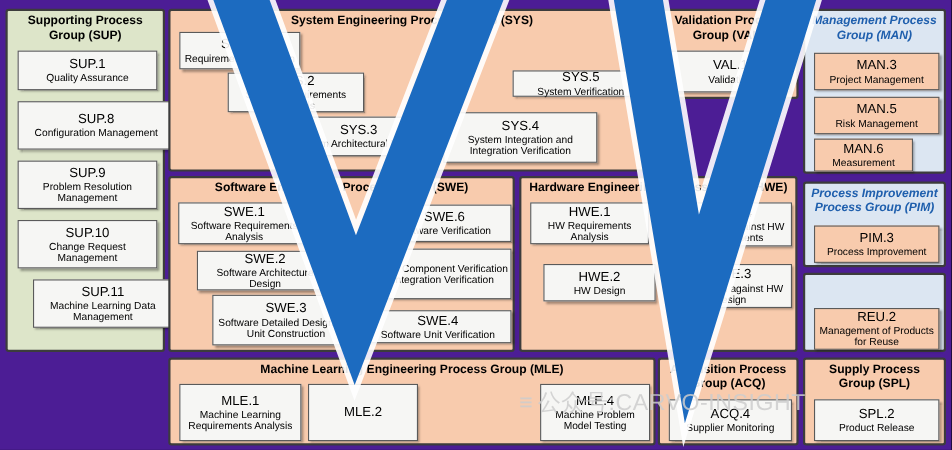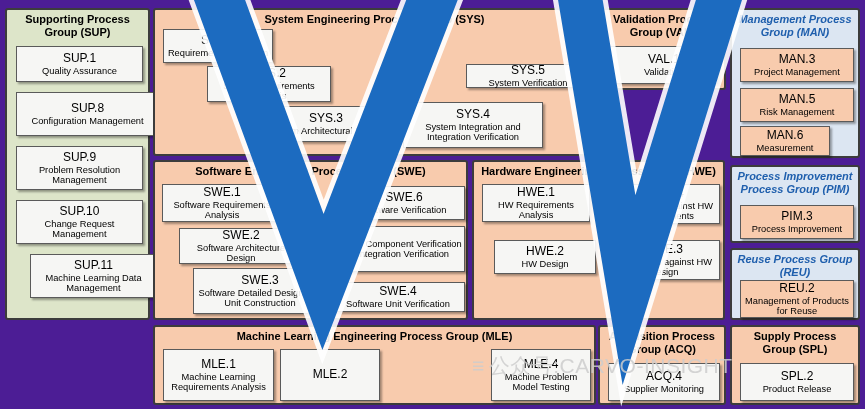--- a/index.html
+++ b/index.html
@@ -189,21 +189,20 @@
 
   <div class="group bluebg blue-title" style="left:730px;top:165px;width:130px;height:78px">
     <div class="gtitle">Process Improvement Process Group (PIM)</div>
     <div class="proc" style="left:8px;top:38px;width:114px;height:34px;background:#f8cbad">
       <div class="pid">PIM.3</div>
       <div class="pname">Process Improvement</div>
     </div>
   </div>
 
   <div class="group bluebg blue-title" style="left:730px;top:248px;width:130px;height:72px">
-    <div class="gtitle">Reuse Process Group (REU)</div>
     <div class="proc" style="left:8px;top:30px;width:114px;height:38px;background:#f8cbad">
       <div class="pid">REU.2</div>
       <div class="pname">Management of Products for Reuse</div>
     </div>
   </div>
 
   <div class="group peach" style="left:153px;top:325px;width:443px;height:80px">
     <div class="gtitle">Machine Learning Engineering Process Group (MLE)</div>
     <div class="proc" style="left:8px;top:22px;width:111px;height:52px">
       <div class="pid">MLE.1</div>

